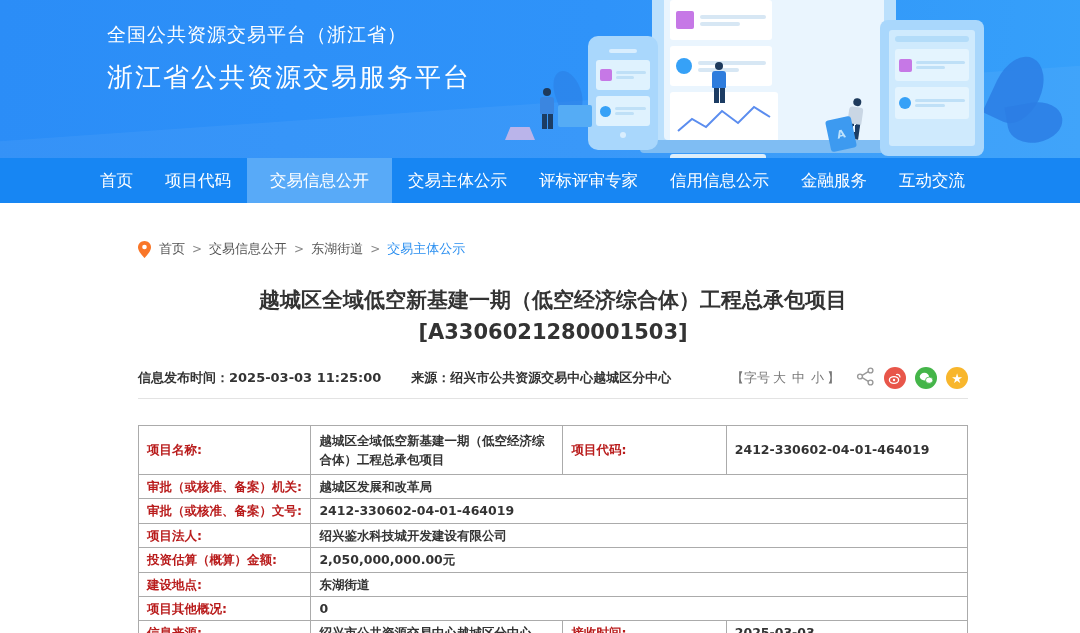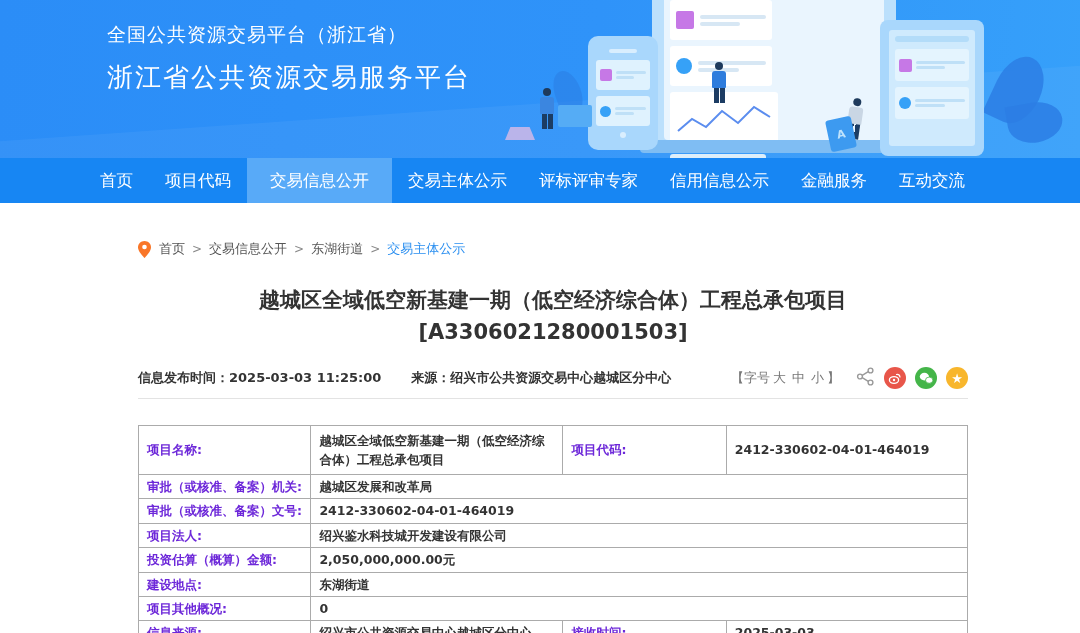--- a/index.html
+++ b/index.html
@@ -88,21 +88,21 @@
   .fs-opt { margin:0 3px; cursor:pointer; }
   .share-wrap { display:flex; align-items:center; gap:9px; margin-left:16px; }
   .circle-icon { width:22px; height:22px; border-radius:50%; display:flex; align-items:center;
                  justify-content:center; color:#fff; cursor:pointer; }
   .weibo { background:#E8564A; } .wechat { background:#44B549; } .fav { background:#F8B62C; font-size:13px; }
 
   
   table.detail { width:100%; border-collapse:collapse; table-layout:fixed; margin-top:26px; }
   table.detail td { border:1px solid #ABABAB; font-size:12.5px; font-weight:bold;
                     padding:2px 8px; line-height:1.55; vertical-align:middle; word-break:break-all; }
-  td.lbl { color:#6d28d9; }
+  td.lbl { color:#b91c1c; }
   td.val { color:#333; }
   tr.tall td { height:49px; }
 </style>
 </head>
 <body>
 
 <header class="hero">
   <div class="hero-stripe"></div>
   <div class="illus">
     <div class="leaf l1"></div>

